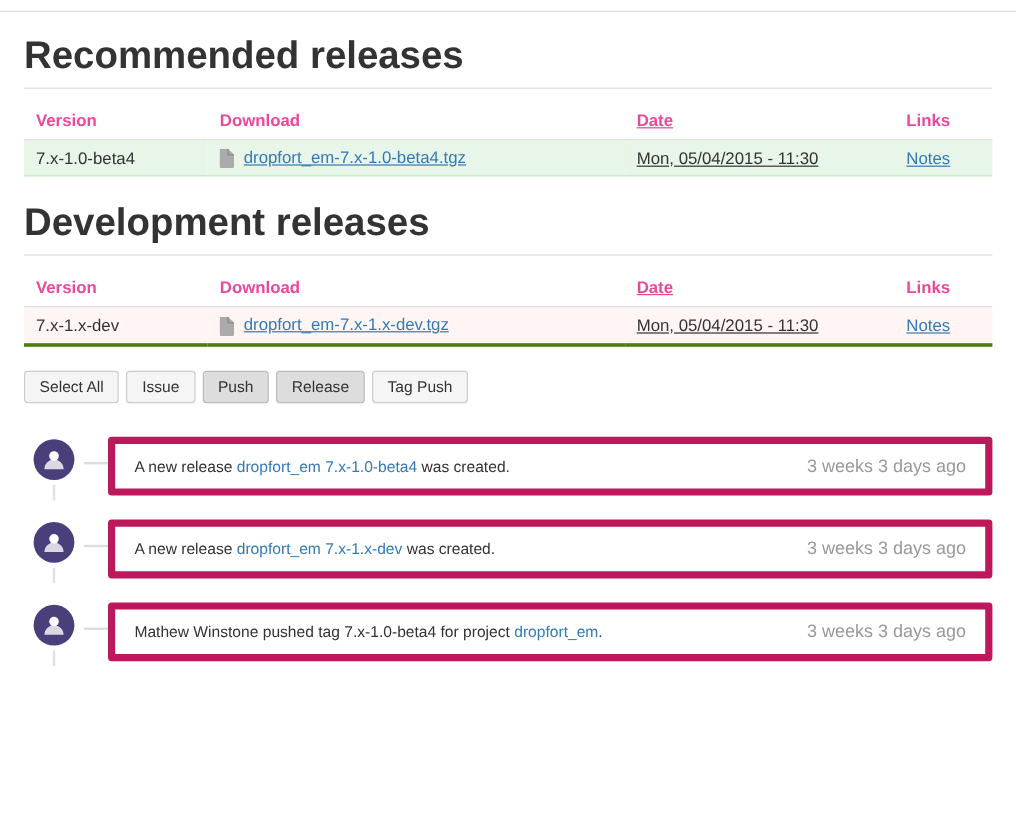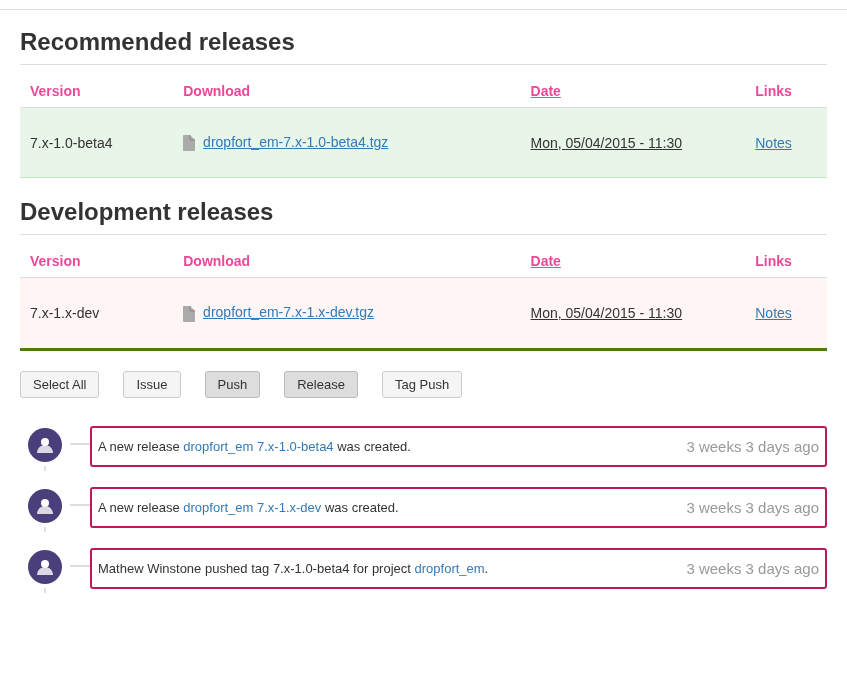--- a/index.html
+++ b/index.html
@@ -17,21 +17,21 @@
 
     
     .top-bar {
       height: 10px;
       border-bottom: 1px solid #ddd;
       margin-bottom: 0;
     }
 
     
     .section-title {
-      font-size: 24px;
+      font-size: 32px;
       font-weight: bold;
       color: #333;
       margin: 18px 0 6px 0;
       padding-bottom: 8px;
       border-bottom: 1px solid #ddd;
     }
 
     
     .release-table {
       width: 100%;
@@ -43,21 +43,21 @@
     .release-table th {
       text-align: left;
       padding: 8px 10px;
       font-weight: bold;
       color: #ec4899;
       border-bottom: 1px solid #ddd;
       background: #fff;
     }
 
     .release-table td {
-      padding: 26px 10px;
+      padding: 6px 10px;
       vertical-align: middle;
     }
 
     .release-table .col-version { width: 150px; }
     .release-table .col-download { width: 340px; }
     .release-table .col-date { width: 220px; text-decoration: underline; }
     .release-table .col-links { width: 80px; }
 
     
     .row-recommended {
@@ -94,21 +94,21 @@
       cursor: pointer;
     }
 
     
     .event-stream-section {
       margin-top: 10px;
     }
 
     .filter-bar {
       display: flex;
-      gap: 24px;
+      gap: 6px;
       margin: 12px 0 20px 0;
       align-items: center;
     }
 
     .filter-btn {
       padding: 5px 12px;
       border: 1px solid #ccc;
       background: #f5f5f5;
       border-radius: 3px;
       cursor: pointer;
@@ -176,23 +176,23 @@
     }
 
     .event-connector-line {
       width: 20px;
       height: 2px;
       background: #ddd;
     }
 
     .event-body {
       flex: 1;
-      border: 2px solid #be185d;
+      border: 6px solid #be185d;
       border-radius: 3px;
-      padding: 10px 6px;
+      padding: 10px 16px;
       background: #fff;
       display: flex;
       align-items: center;
       justify-content: space-between;
       margin-top: 8px;
       margin-bottom: 4px;
     }
 
     .event-text {
       font-size: 13px;

